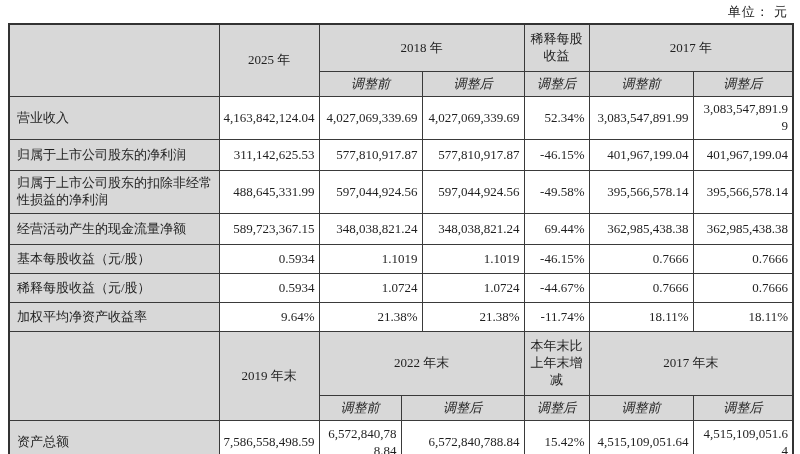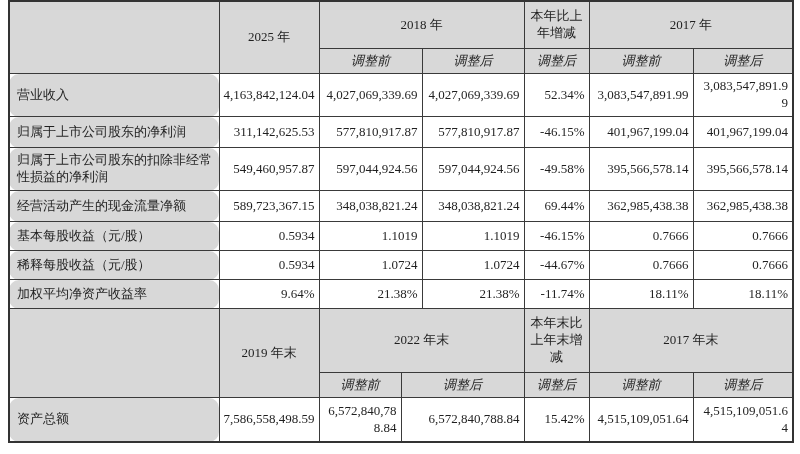--- a/index.html
+++ b/index.html
@@ -43,57 +43,57 @@
     font-weight: normal;
   }
   th {
     background: #d8d8d8;
     text-align: center;
   }
   td.lbl {
     background: #d8d8d8;
     text-align: left;
     padding-left: 7px;
-    border-radius: 10px;
   }
   td.num {
     text-align: right;
     word-break: break-all;
     background: #ffffff;
   }
   tr.h1 th { height: 42px; }
   tr.h2 th { height: 20px; font-style: italic; }
   tr.r-tall td { height: 38px; }
   tr.r-mid td { height: 26px; }
   tr.r-sm td { height: 24px; font-family: Liberation Serif, serif; }
   table.bottom tr.h1 th { height: 59px; text-align: center; }
   table.bottom tr.rowdata td { height: 39px; }
 </style>
 </head>
 <body>
 
 <div class="page">
 
+  <div class="unit-line">单位： 元</div>
 
   <table class="top">
     <colgroup>
       <col style="width:210px">
         <col style="width:100px">
         <col style="width:103px">
       <col style="width:102px">
         <col style="width:65px">
         <col style="width:104px">
         <col style="width:100px">
     </colgroup>
     <tbody>
         <tr class="h1">
       <th rowspan="2"></th>
       <th rowspan="2">2025 年</th>
       <th colspan="2">2018 年</th>
-      <th>本年比上年增减</th>
+      <th>稀释每股收益</th>
       <th colspan="2">2017 年</th>
     </tr>
     <tr class="h2">
       <th>调整前</th>
       <th>调整后</th>
       <th>调整后</th>
       <th>调整前</th>
       <th>调整后</th>
     </tr>
     <tr class="r-tall">
@@ -109,21 +109,21 @@
       <td class="lbl">归属于上市公司股东的净利润</td>
       <td class="num">311,142,625.53</td>
       <td class="num">577,810,917.87</td>
       <td class="num">577,810,917.87</td>
       <td class="num">-46.15%</td>
       <td class="num">401,967,199.04</td>
       <td class="num">401,967,199.04</td>
     </tr>
     <tr class="r-tall">
       <td class="lbl">归属于上市公司股东的扣除非经常性损益的净利润</td>
-      <td class="num">549,460,957.87</td>
+      <td class="num">488,645,331.99</td>
       <td class="num">597,044,924.56</td>
       <td class="num">597,044,924.56</td>
       <td class="num">-49.58%</td>
       <td class="num">395,566,578.14</td>
       <td class="num">395,566,578.14</td>
     </tr>
     <tr class="r-mid">
       <td class="lbl">经营活动产生的现金流量净额</td>
       <td class="num">589,723,367.15</td>
       <td class="num">348,038,821.24</td>

